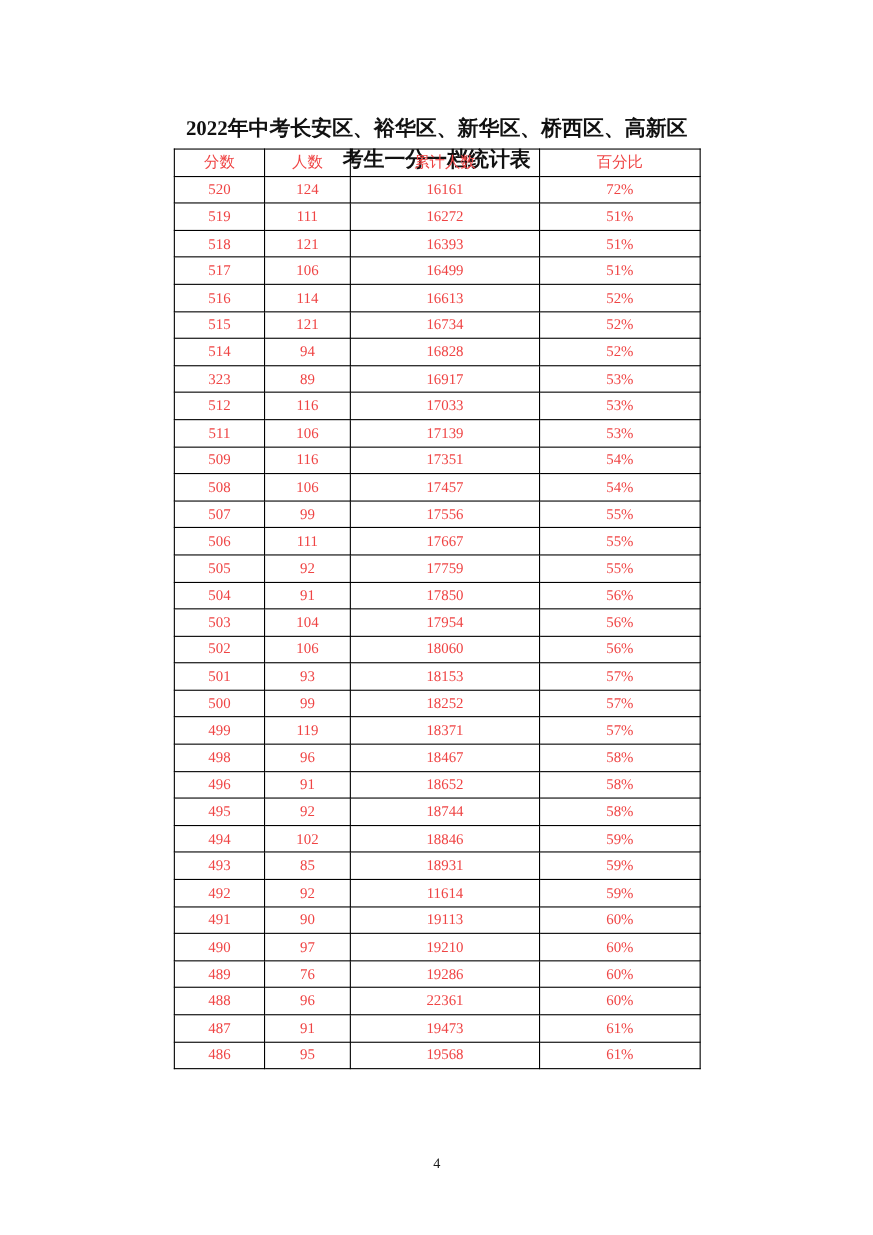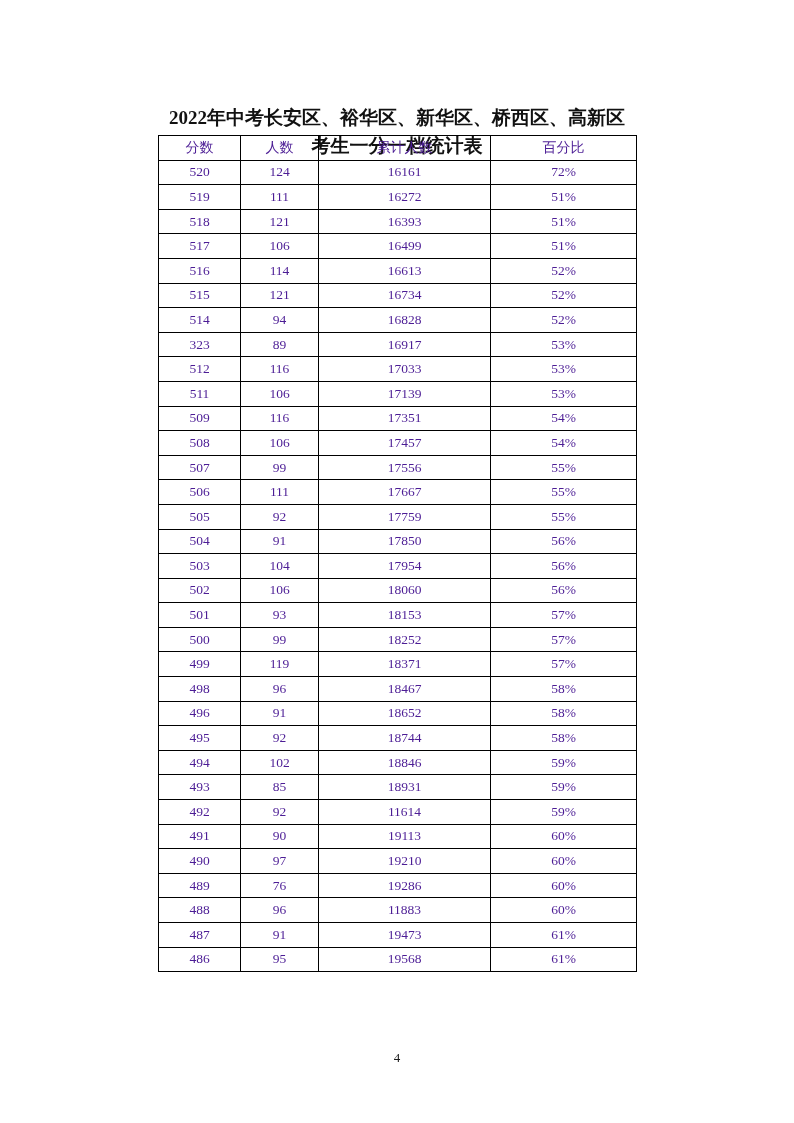--- a/index.html
+++ b/index.html
@@ -27,21 +27,21 @@
     margin-top: 30px;
   }
   .score-table {
     position: absolute;
     top: 135px;
     left: 158px;
     width: 478px;
     border-collapse: collapse;
     table-layout: fixed;
     font-size: 13.5px;
-    color: #4c1d95;
+    color: #ef4444;
   }
   .score-table th, .score-table td {
     border: 1px solid #000000;
     text-align: center;
     vertical-align: middle;
     height: 24.6px;
     padding: 0;
     font-weight: normal;
     white-space: nowrap;
     overflow: hidden;
@@ -261,21 +261,21 @@
         </tr>
         <tr>
           <td>489</td>
           <td>76</td>
           <td>19286</td>
           <td>60%</td>
         </tr>
         <tr>
           <td>488</td>
           <td>96</td>
-          <td>11883</td>
+          <td>22361</td>
           <td>60%</td>
         </tr>
         <tr>
           <td>487</td>
           <td>91</td>
           <td>19473</td>
           <td>61%</td>
         </tr>
         <tr>
           <td>486</td>

